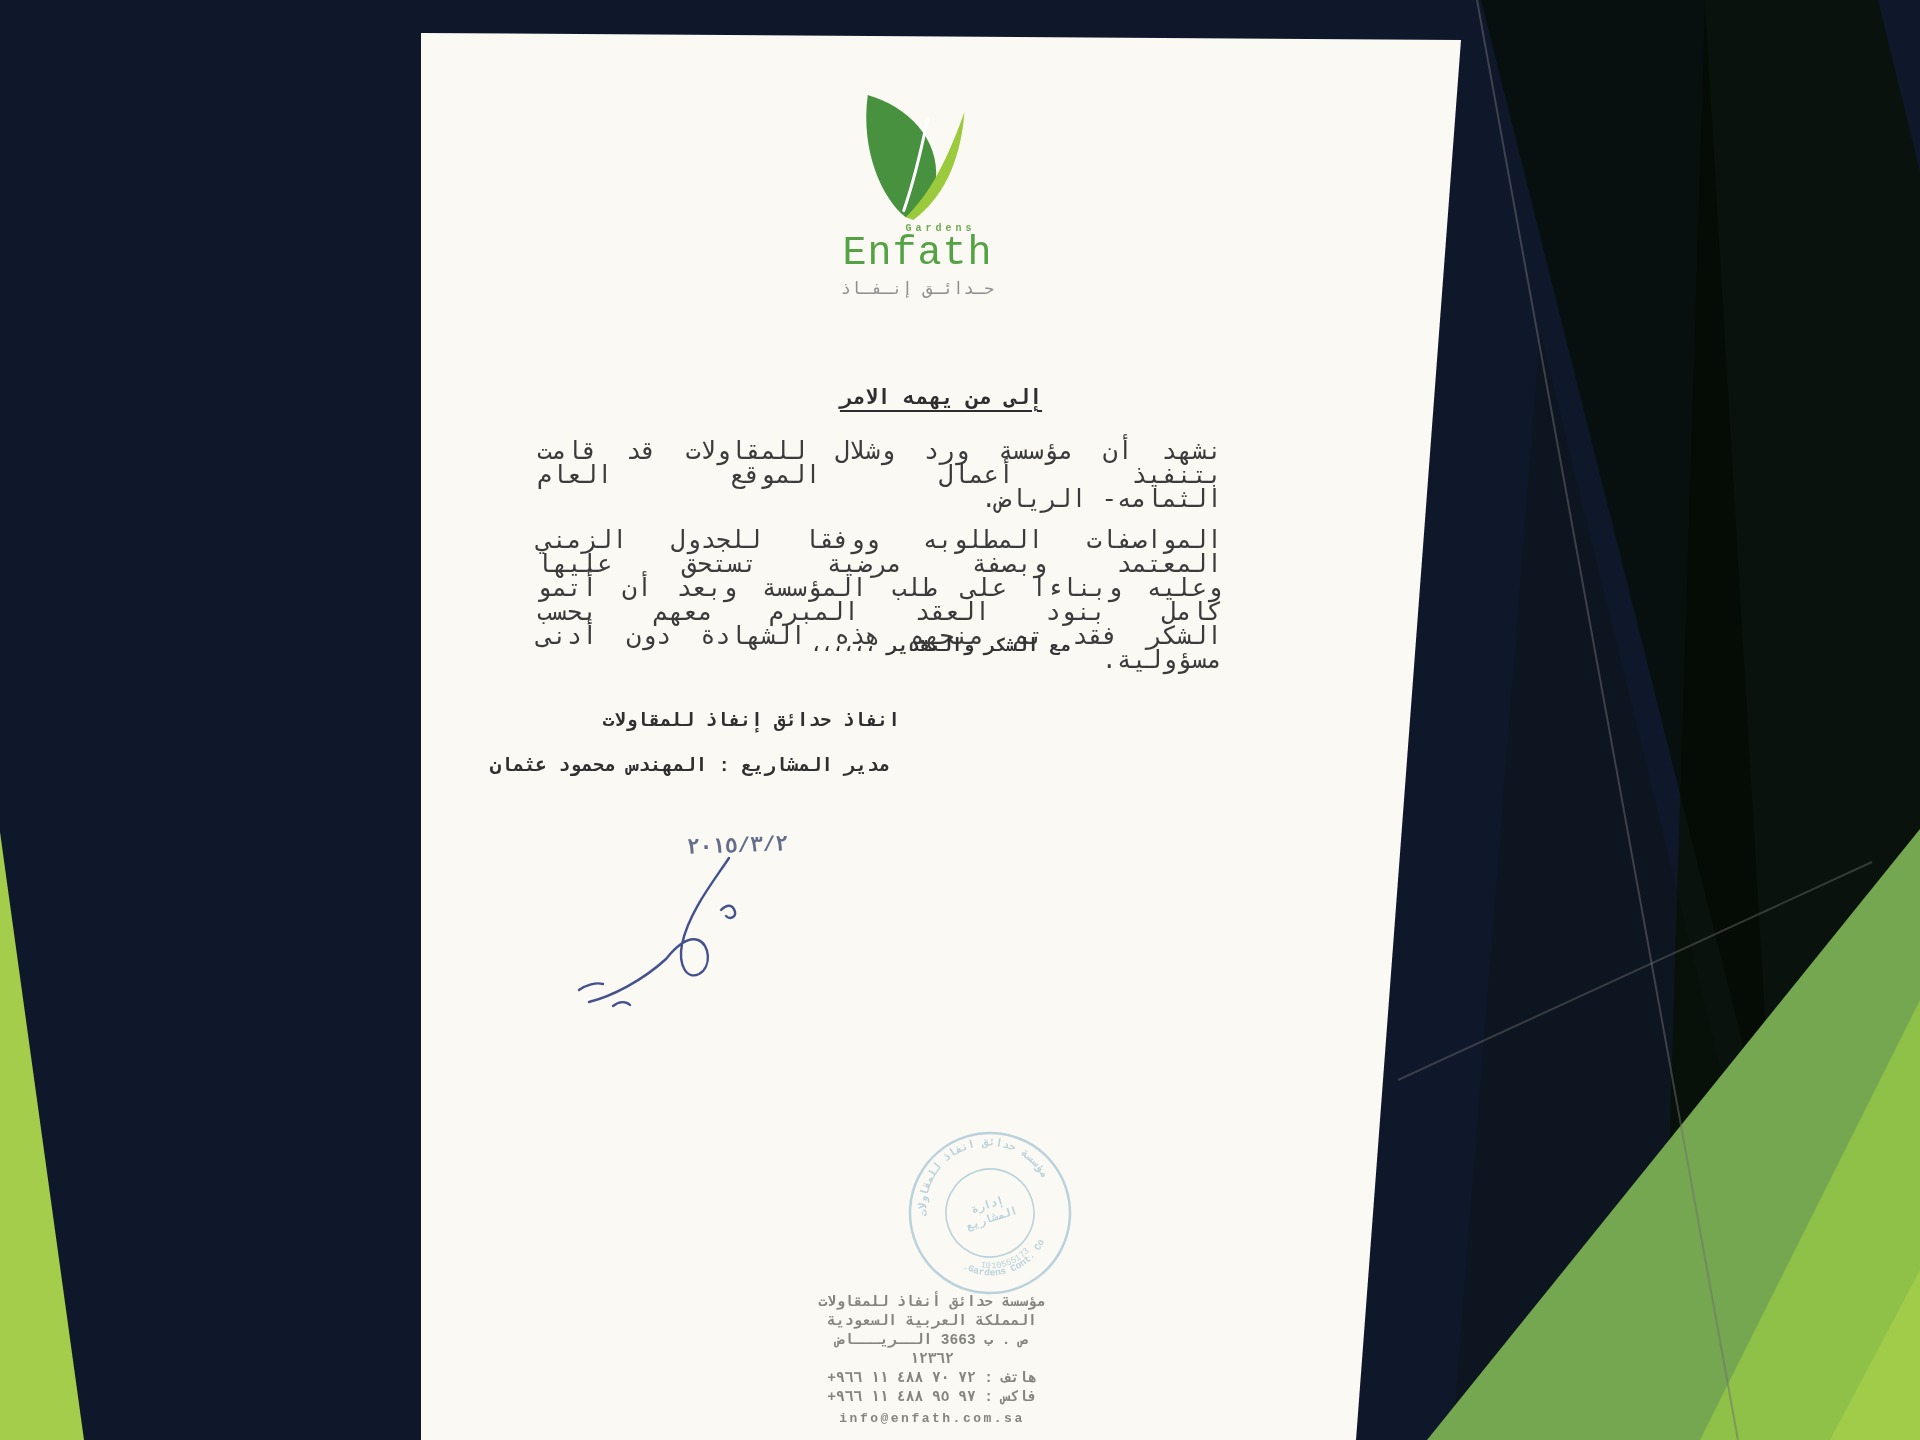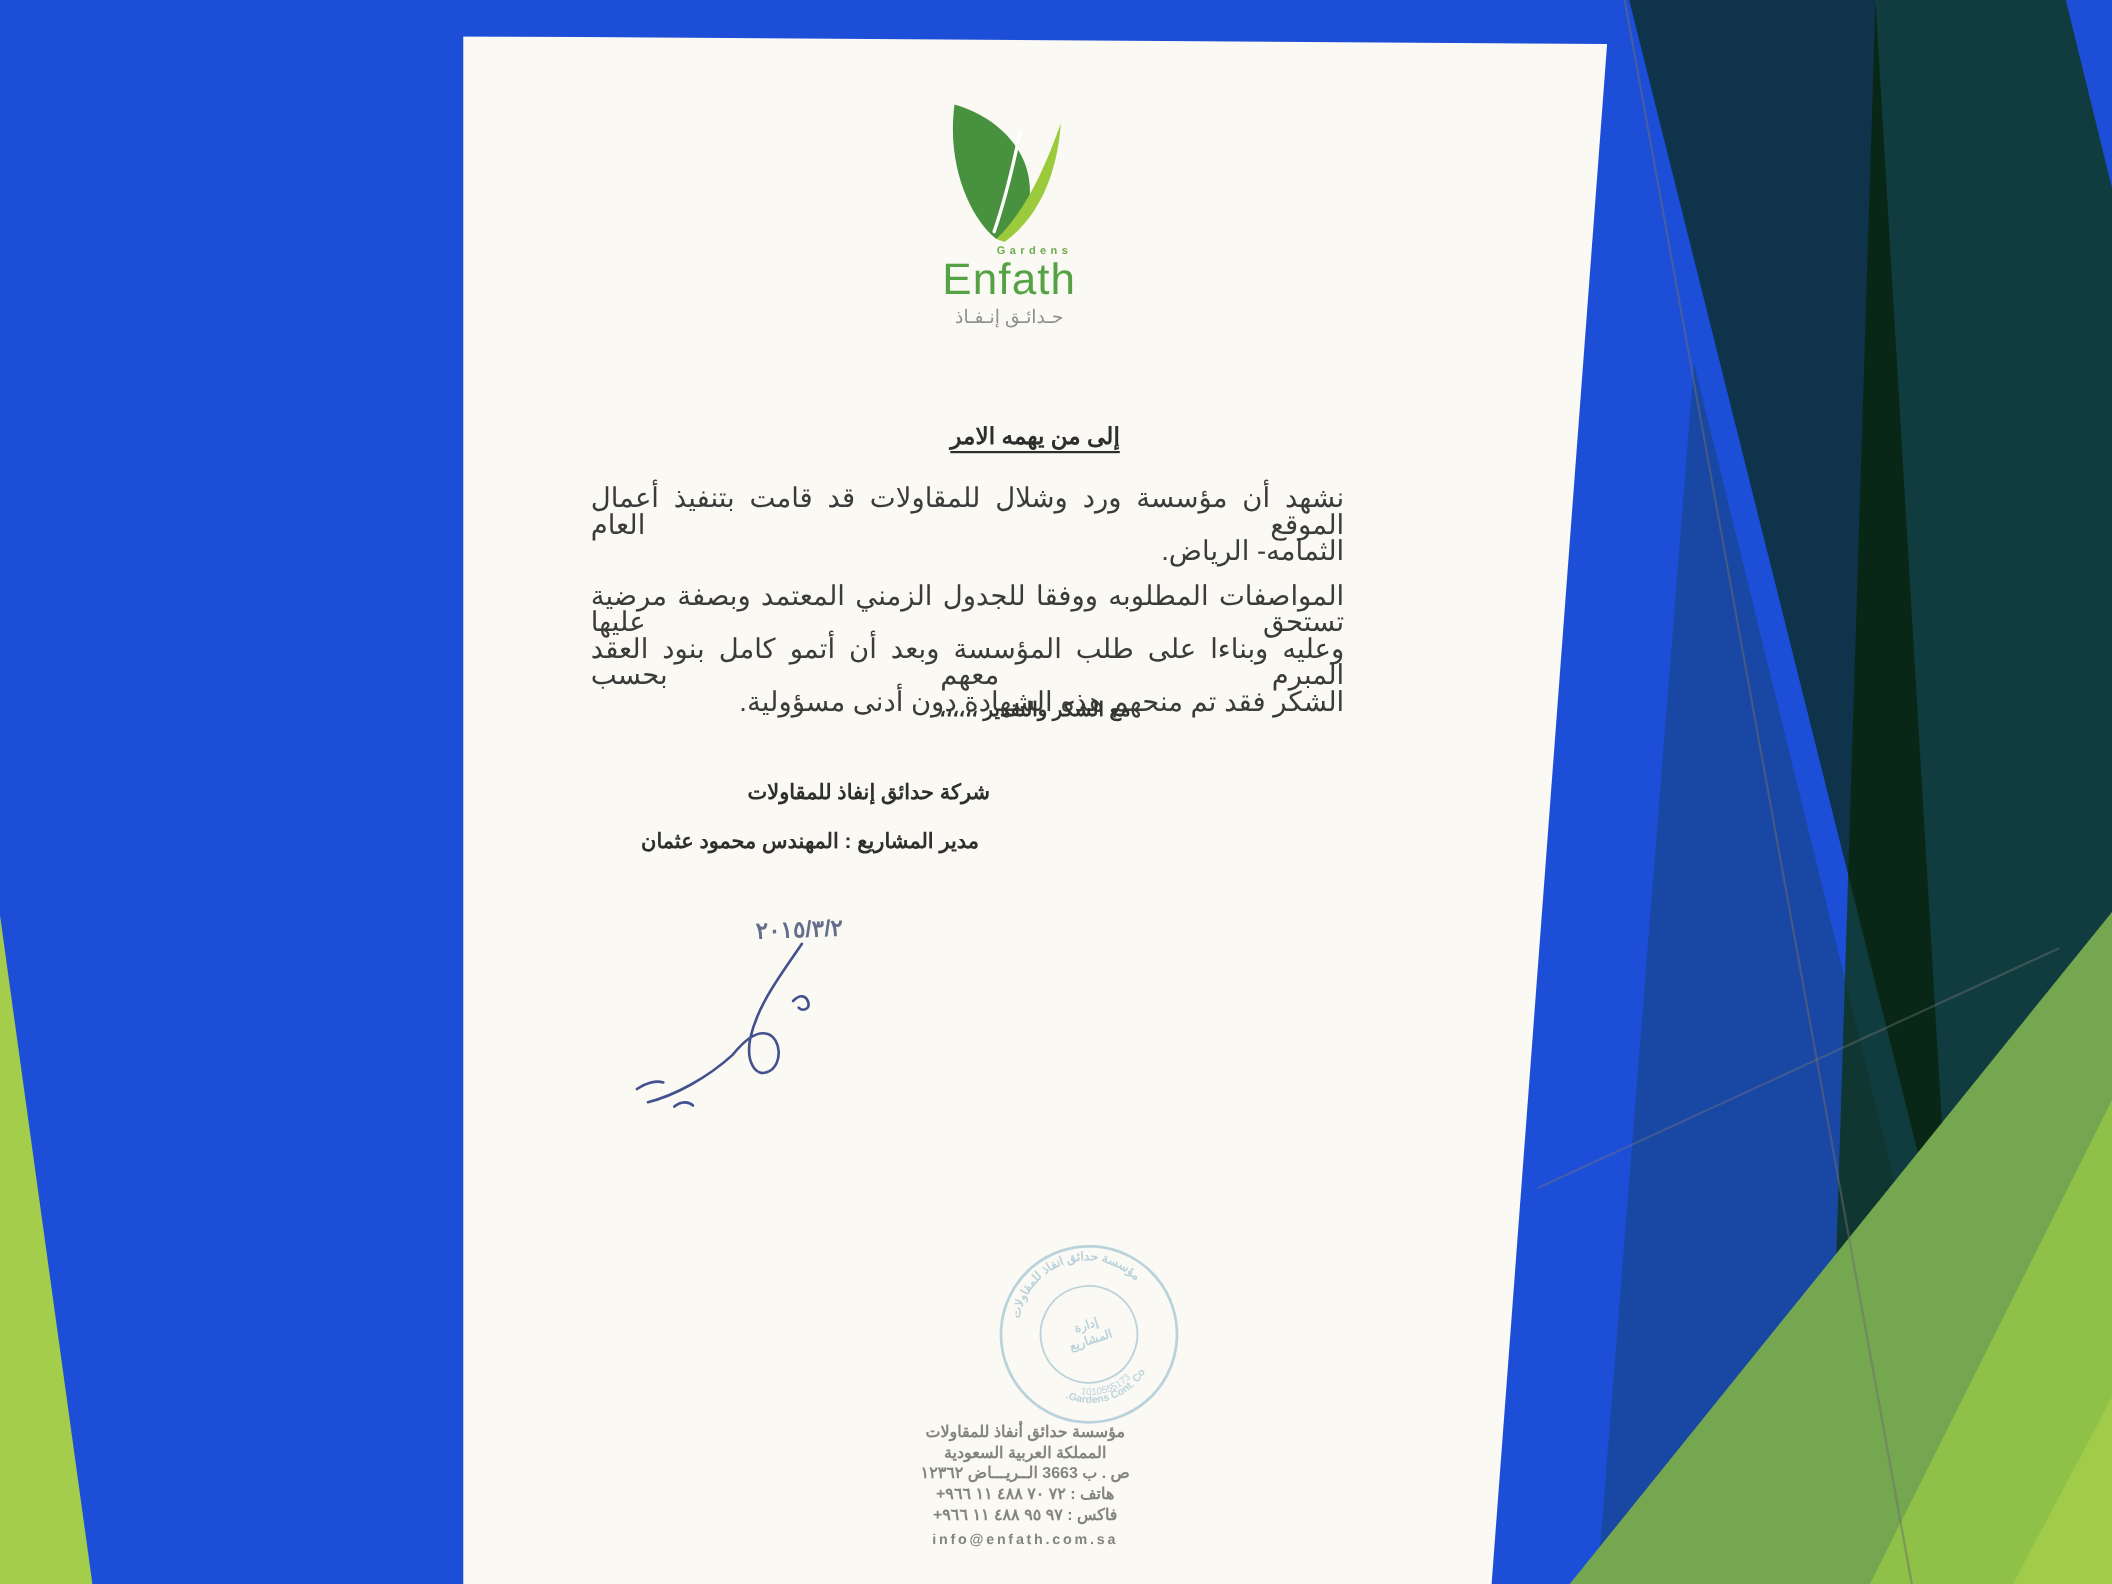--- a/index.html
+++ b/index.html
@@ -1,17 +1,17 @@
 <!DOCTYPE html>
 <html lang="ar"><head>
 <meta charset="utf-8">
 <style>
   html,body{margin:0;padding:0;background:#ffffff;}
-  .slide{position:relative;width:1920px;height:1440px;background:#1d4ed8;overflow:hidden;
-         font-family:Liberation Sans, sans-serif;}
+  .slide{position:relative;width:1920px;height:1440px;background:#0f172a;overflow:hidden;
+         font-family:Liberation Mono, monospace;}
   
   .bg{position:absolute;inset:0;width:1920px;height:1440px;}
   
   .paper{position:absolute;left:421px;top:33px;width:1040px;height:1407px;
          background:#fbf9f3;
          clip-path:polygon(0 0,1040px 7px,935px 1407px,0 1407px);}
   .paper *{direction:rtl;}
   
   .logo-block{position:absolute;top:60px;left:404px;width:185px;text-align:center;}
   .leaf{display:block;margin:0 auto;}
@@ -91,21 +91,21 @@
         <div class="pline">الثمامه- الرياض.</div>
       </div>
       <div class="para">
         <div class="pline">المواصفات المطلوبه ووفقا للجدول الزمني المعتمد وبصفة مرضية تستحق عليها</div>
         <div class="pline">وعليه وبناءا على طلب المؤسسة وبعد أن أتمو كامل بنود العقد المبرم معهم بحسب</div>
         <div class="pline">الشكر فقد تم منحهم هذه الشهادة دون أدنى مسؤولية.</div>
       </div>
     </div>
 
     <div class="closing">مع الشكر والتقدير ،،،،،،</div>
-    <div class="company">شركة حدائق إنفاذ للمقاولات</div>
+    <div class="company">انفاذ حدائق إنفاذ للمقاولات</div>
     <div class="signatory">مدير المشاريع : المهندس محمود عثمان</div>
 
     <div class="hand-date">٢٠١٥/٣/٢</div>
     <svg class="signature" width="215" height="175" viewBox="0 0 215 175">
       <g fill="none" stroke="#44518f" stroke-width="2.4" stroke-linecap="round">
         <path d="M158,8 C142,32 118,62 111,94 C107,116 116,130 128,124 C141,117 139,94 127,90 C115,86 103,99 95,109 C72,130 42,146 18,152"></path>
         <path d="M150,60 c 6,-6 12,-6 14,2 c 1,5 -5,8 -9,4"></path>
         <path d="M8,140 c 7,-5 17,-8 24,-6"></path>
         <path d="M42,156 c 6,-5 13,-5 17,-1"></path>
       </g>

